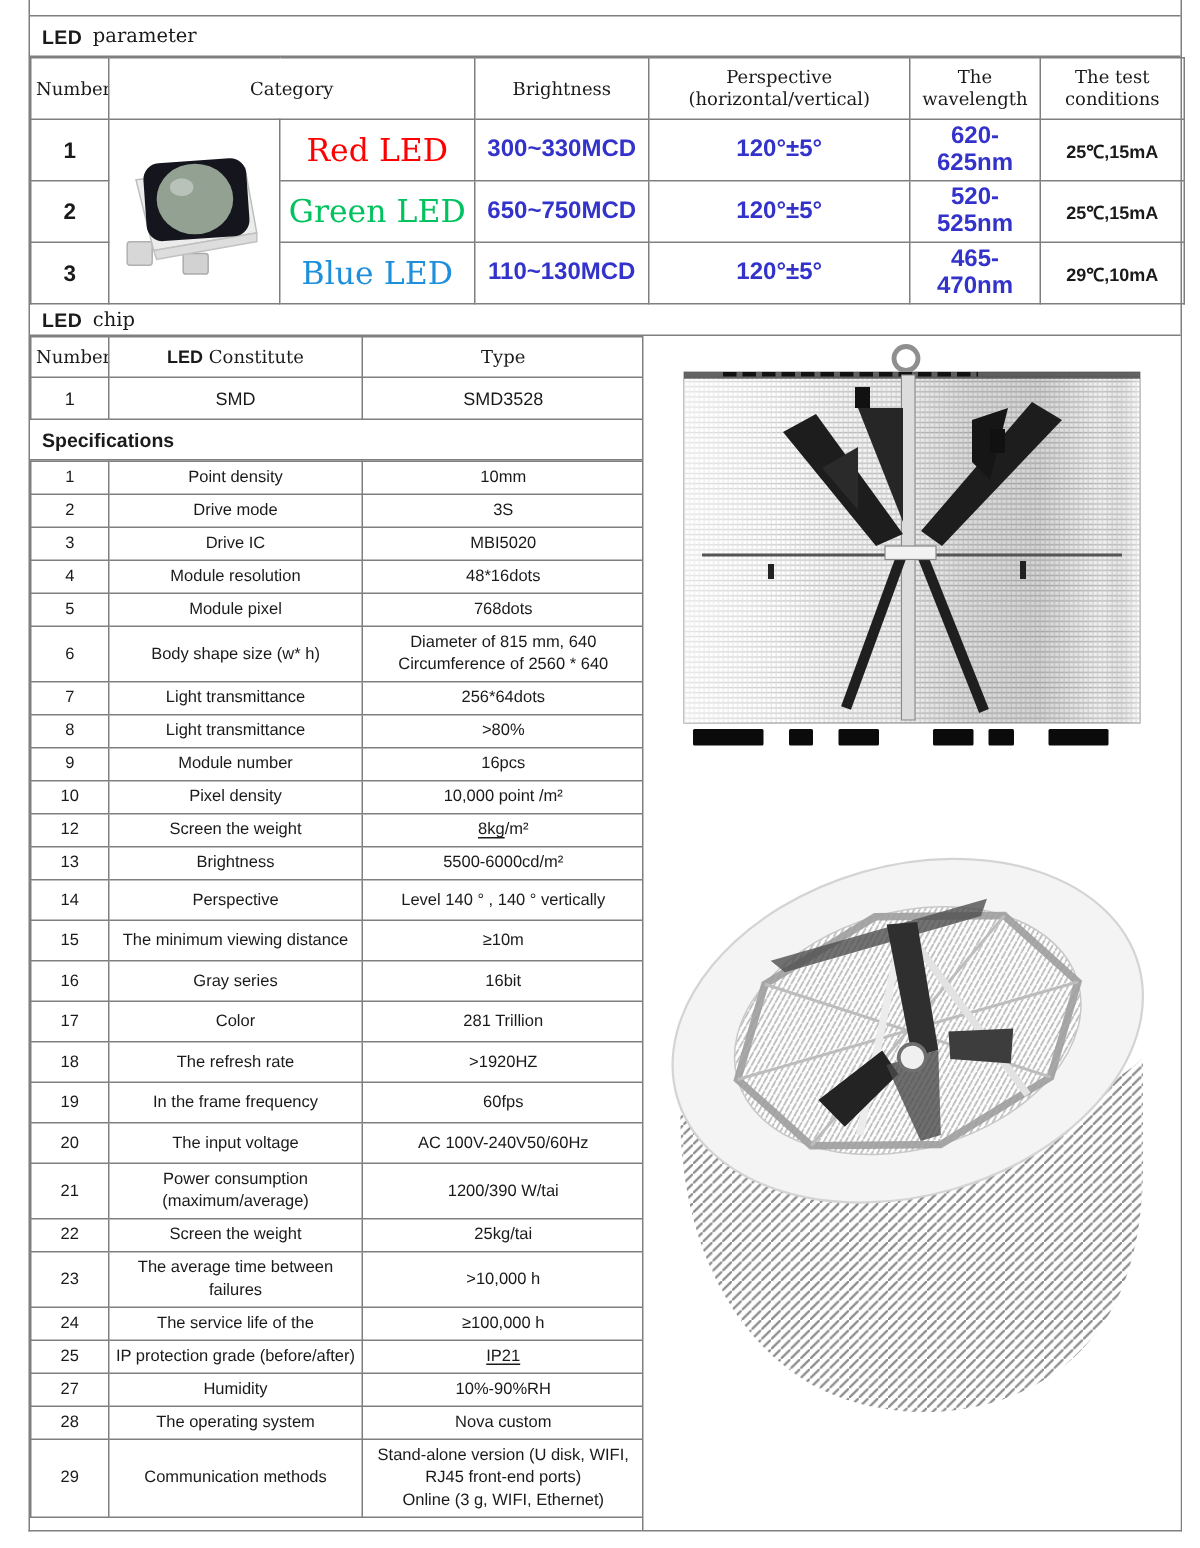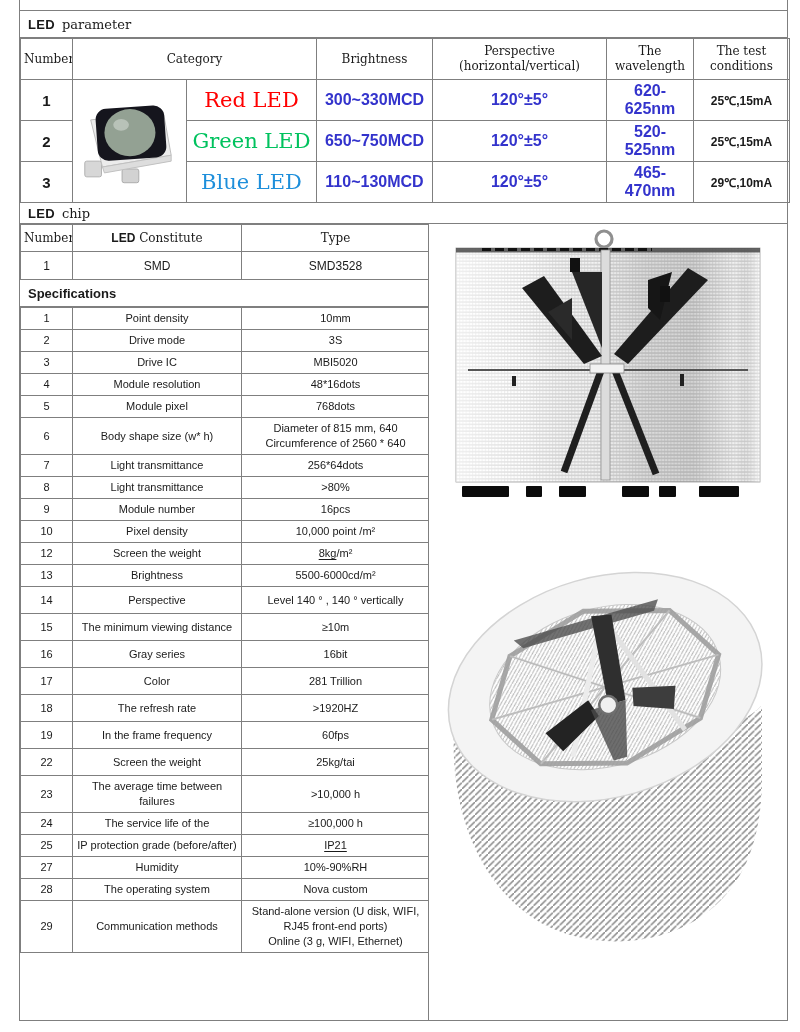--- a/index.html
+++ b/index.html
@@ -245,20 +245,31 @@
                 <td class="s-num">18</td>
                 <td class="s-label">The refresh rate</td>
                 <td class="s-value">&gt;1920HZ</td>
               </tr>
               <tr>
                 <td class="s-num">19</td>
                 <td class="s-label">In the frame frequency</td>
                 <td class="s-value">60fps</td>
               </tr>
               <tr>
+                <td class="s-num">20</td>
+                <td class="s-label">The input voltage</td>
+                <td class="s-value">AC 100V-240V50/60Hz</td>
+              </tr>
+              <tr>
+                <td class="s-num">21</td>
+                <td class="s-label">Power consumption
+(maximum/average)</td>
+                <td class="s-value">1200/390 W/tai</td>
+              </tr>
+              <tr>
                 <td class="s-num">22</td>
                 <td class="s-label">Screen the weight</td>
                 <td class="s-value">25kg/tai</td>
               </tr>
               <tr>
                 <td class="s-num">23</td>
                 <td class="s-label">The average time between
 failures</td>
                 <td class="s-value">&gt;10,000 h</td>
               </tr>

